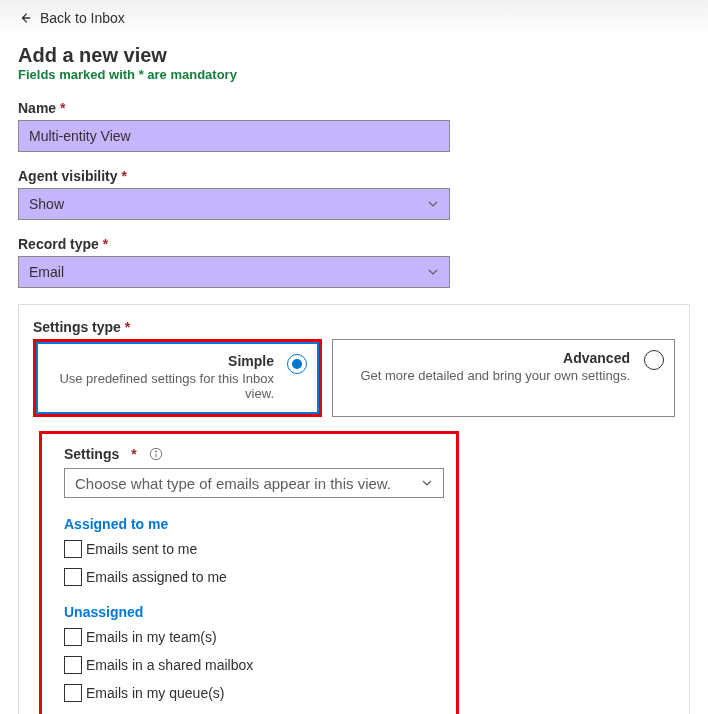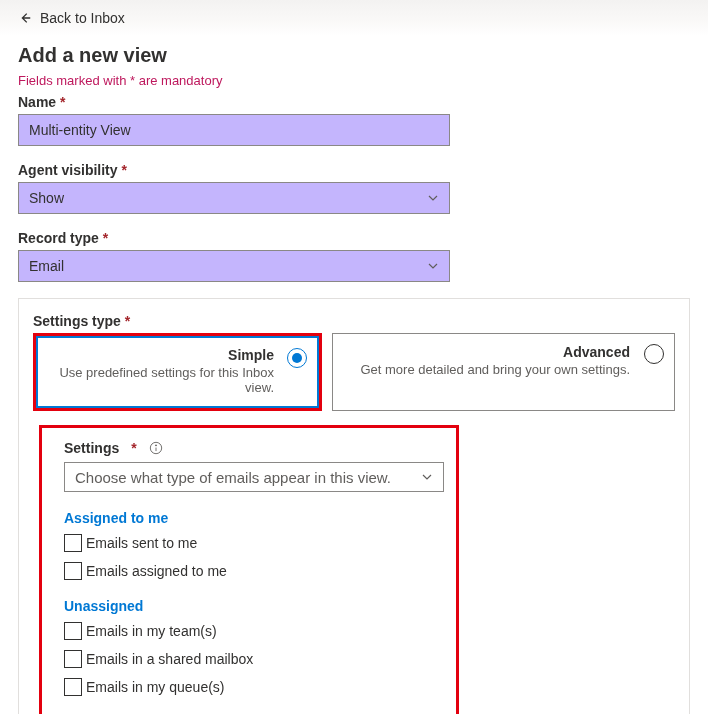--- a/index.html
+++ b/index.html
@@ -21,26 +21,26 @@
     color: #323130;
     font-size: 14px;
     cursor: pointer;
     text-align: center;
   }
   .back-link svg { width: 14px; height: 14px; }
   .content { padding: 8px 18px 18px; }
   h1 {
     font-size: 20px;
     font-weight: 600;
-    margin-bottom: 6px;
   }
   .mandatory-note {
     font-size: 13px;
-    color: #be185d;
-    margin-bottom: 6px;
+    color: #15803d;
+    margin-bottom: 18px;
+    font-weight: bold;
   }
   .req { color: #a4262c; }
   .field { margin-bottom: 16px; }
   .field-label {
     font-size: 14px;
     font-weight: 600;
     margin-bottom: 4px;
     display: block;
   }
   .text-input, .select-box {

